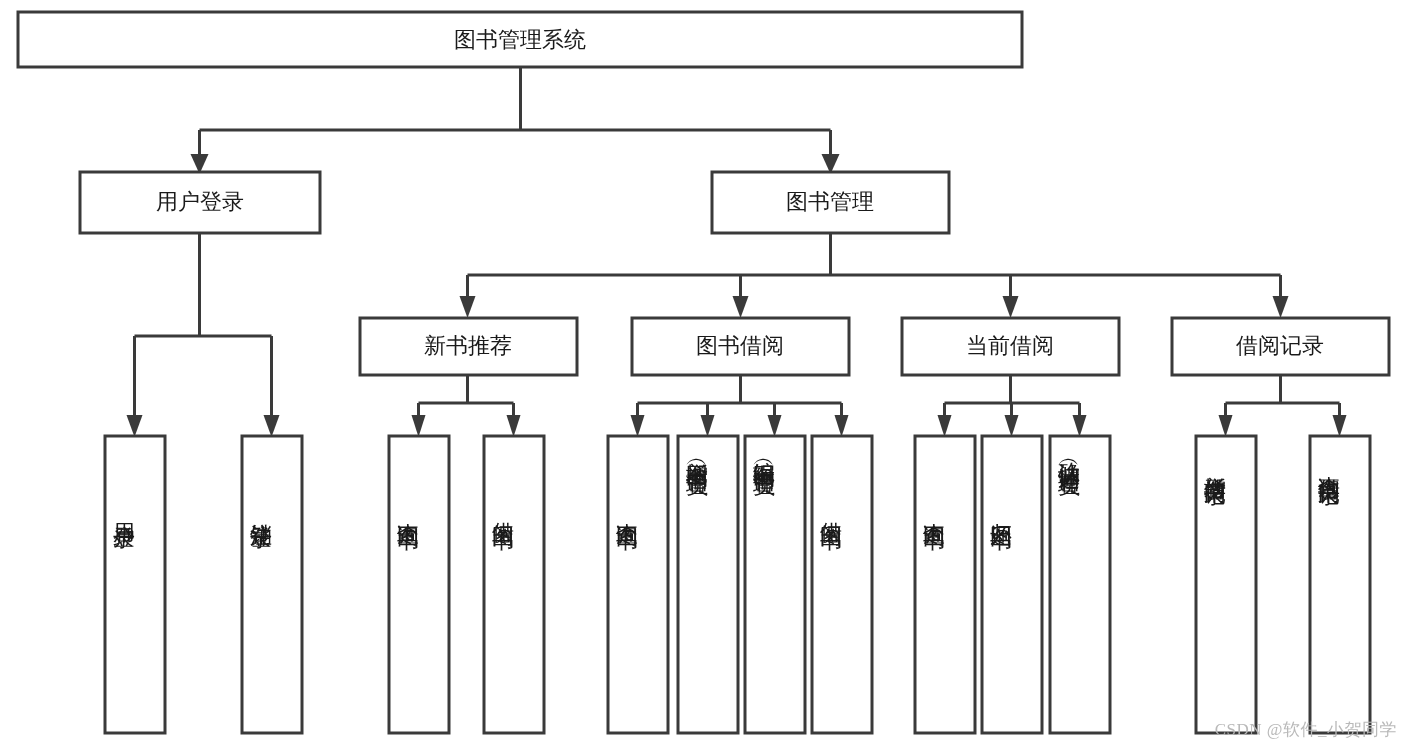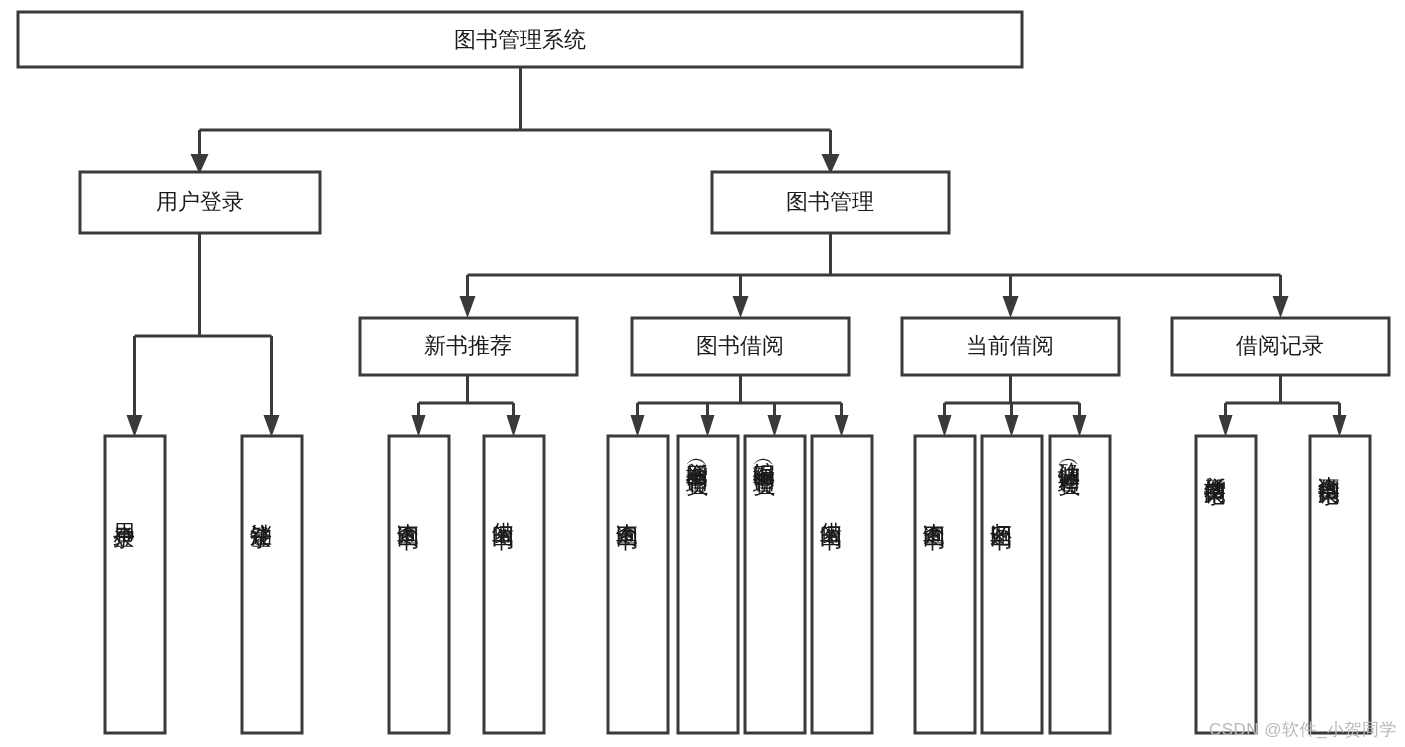--- a/index.html
+++ b/index.html
@@ -57,21 +57,21 @@
     color: #1a1a1a;
     letter-spacing: 2px;
     text-align: left;
     white-space: nowrap;
     pointer-events: none;
   }
   .watermark {
     position: absolute;
     right: 8px;
     bottom: 6px;
-    font-family: Liberation Sans, sans-serif;
+    font-family: Liberation Serif, serif;
     font-size: 17px;
     color: #b9b9b9;
     letter-spacing: 0.5px;
     white-space: nowrap;
   }
 </style>
 </head>
 <body>
 
 <div id="diagram-root">

